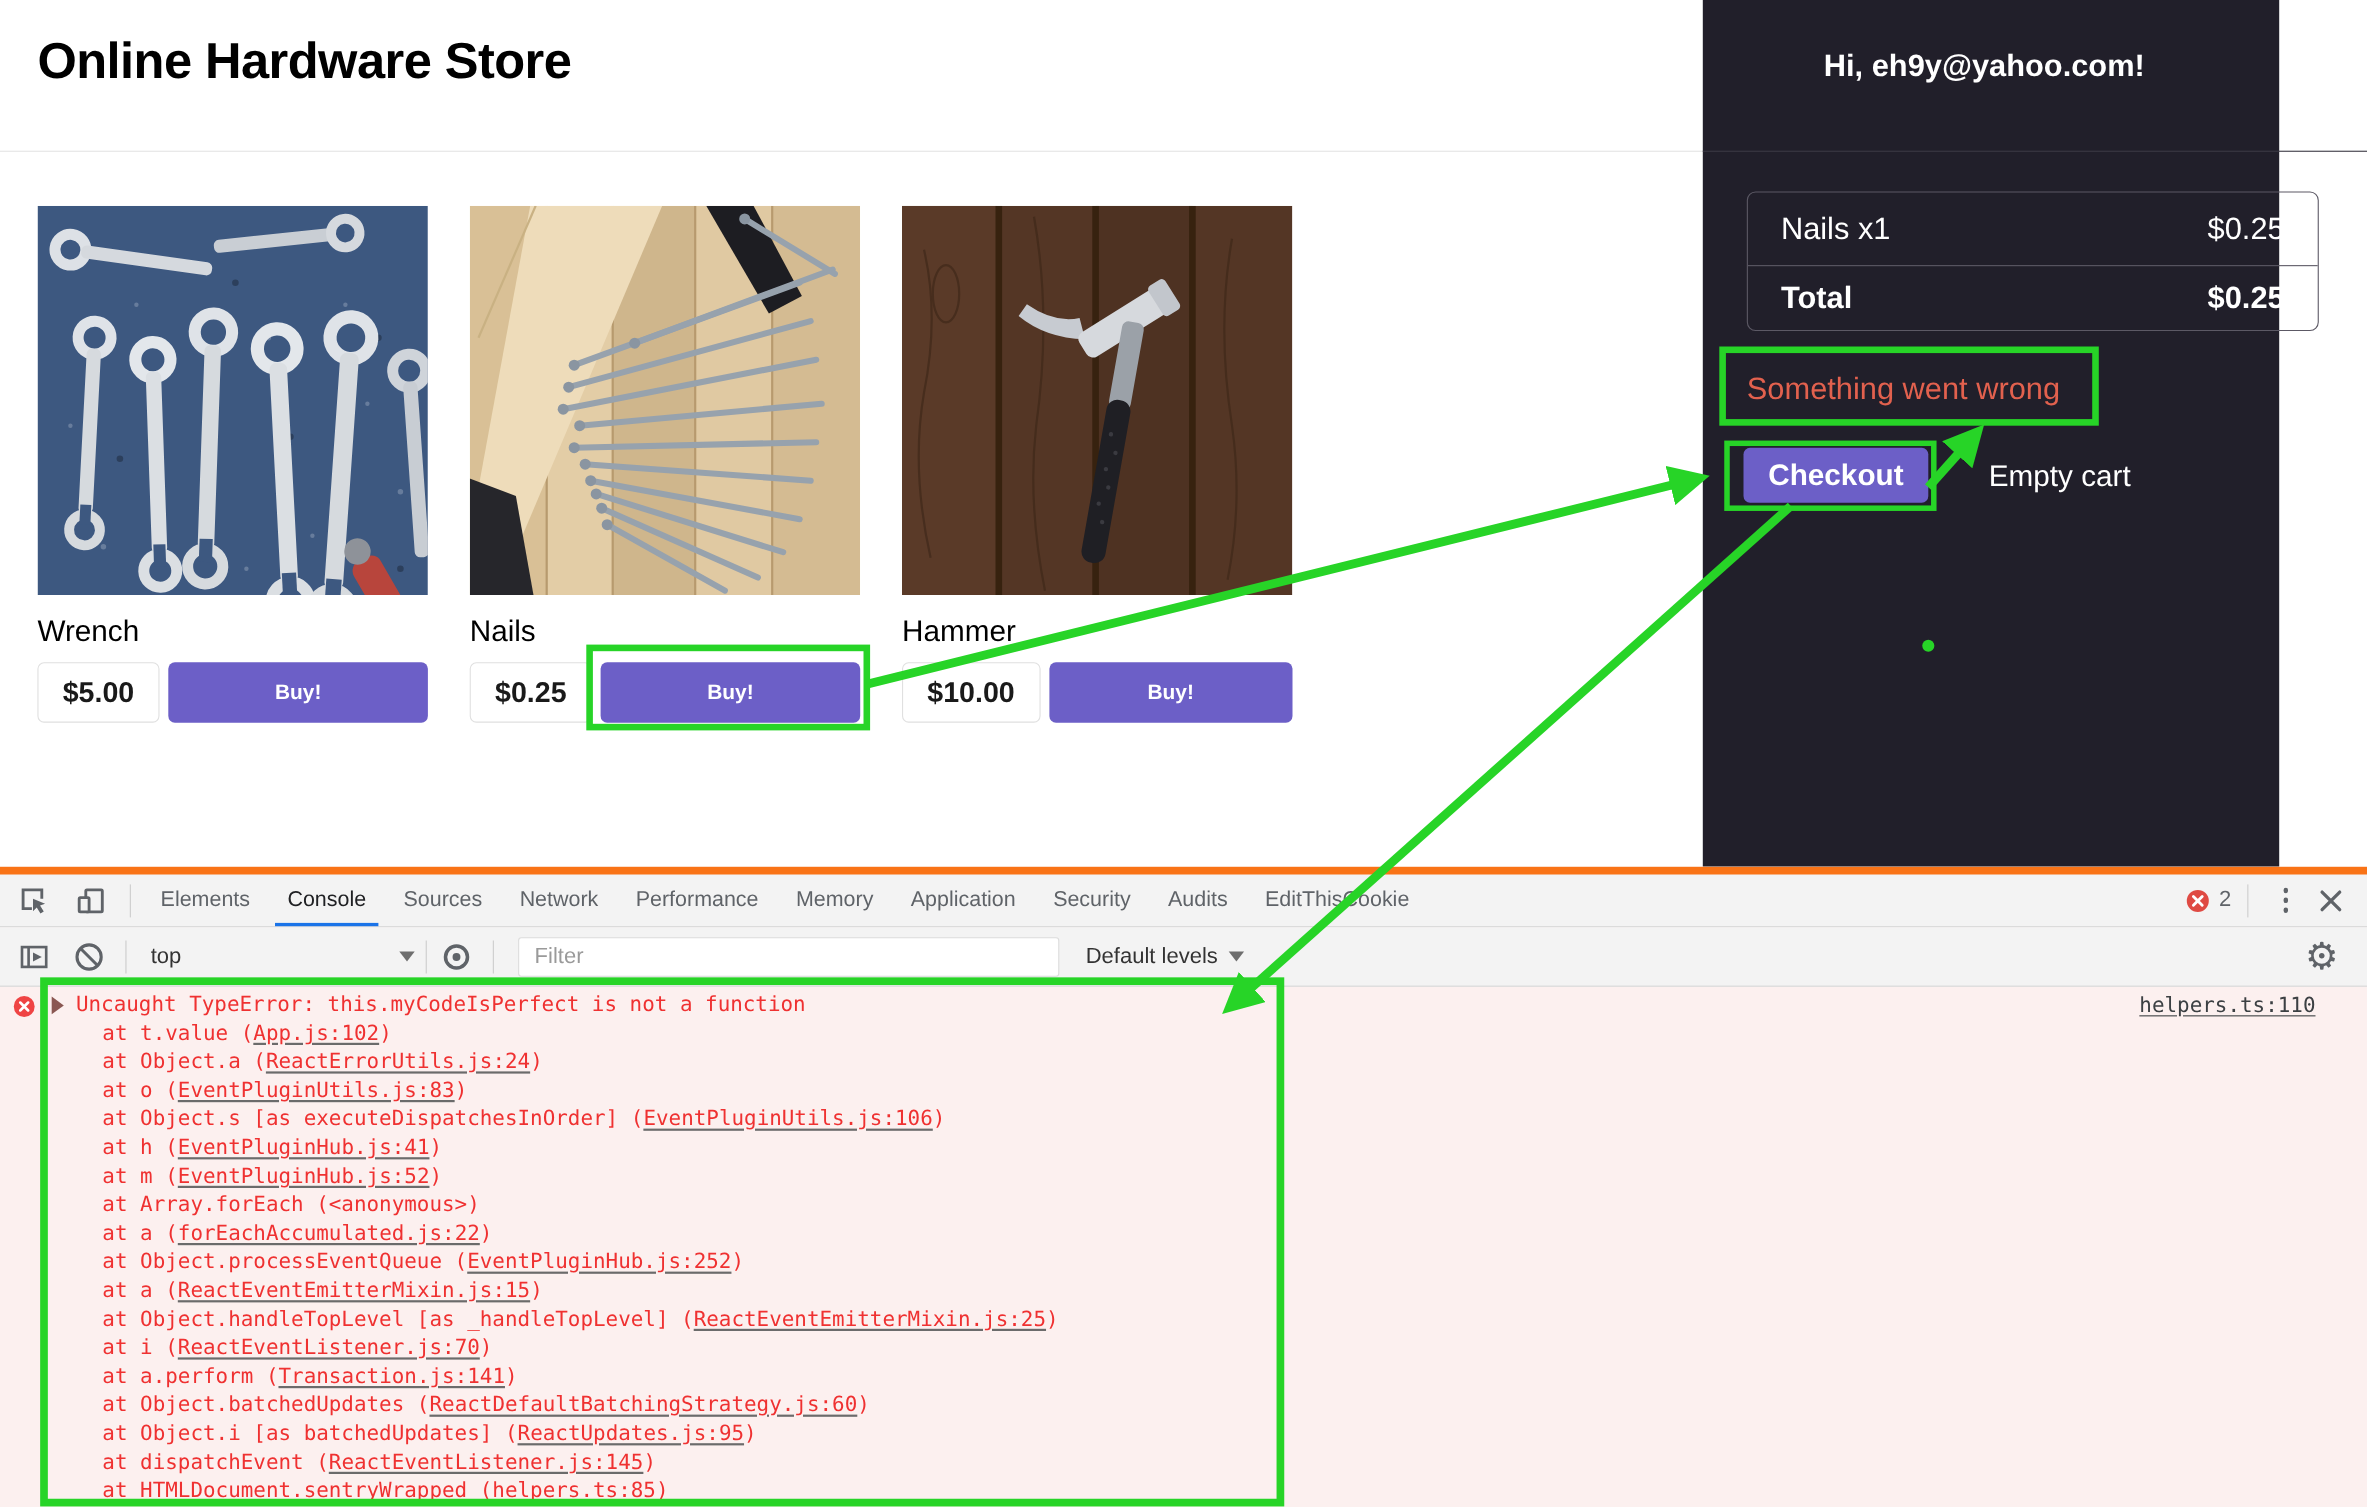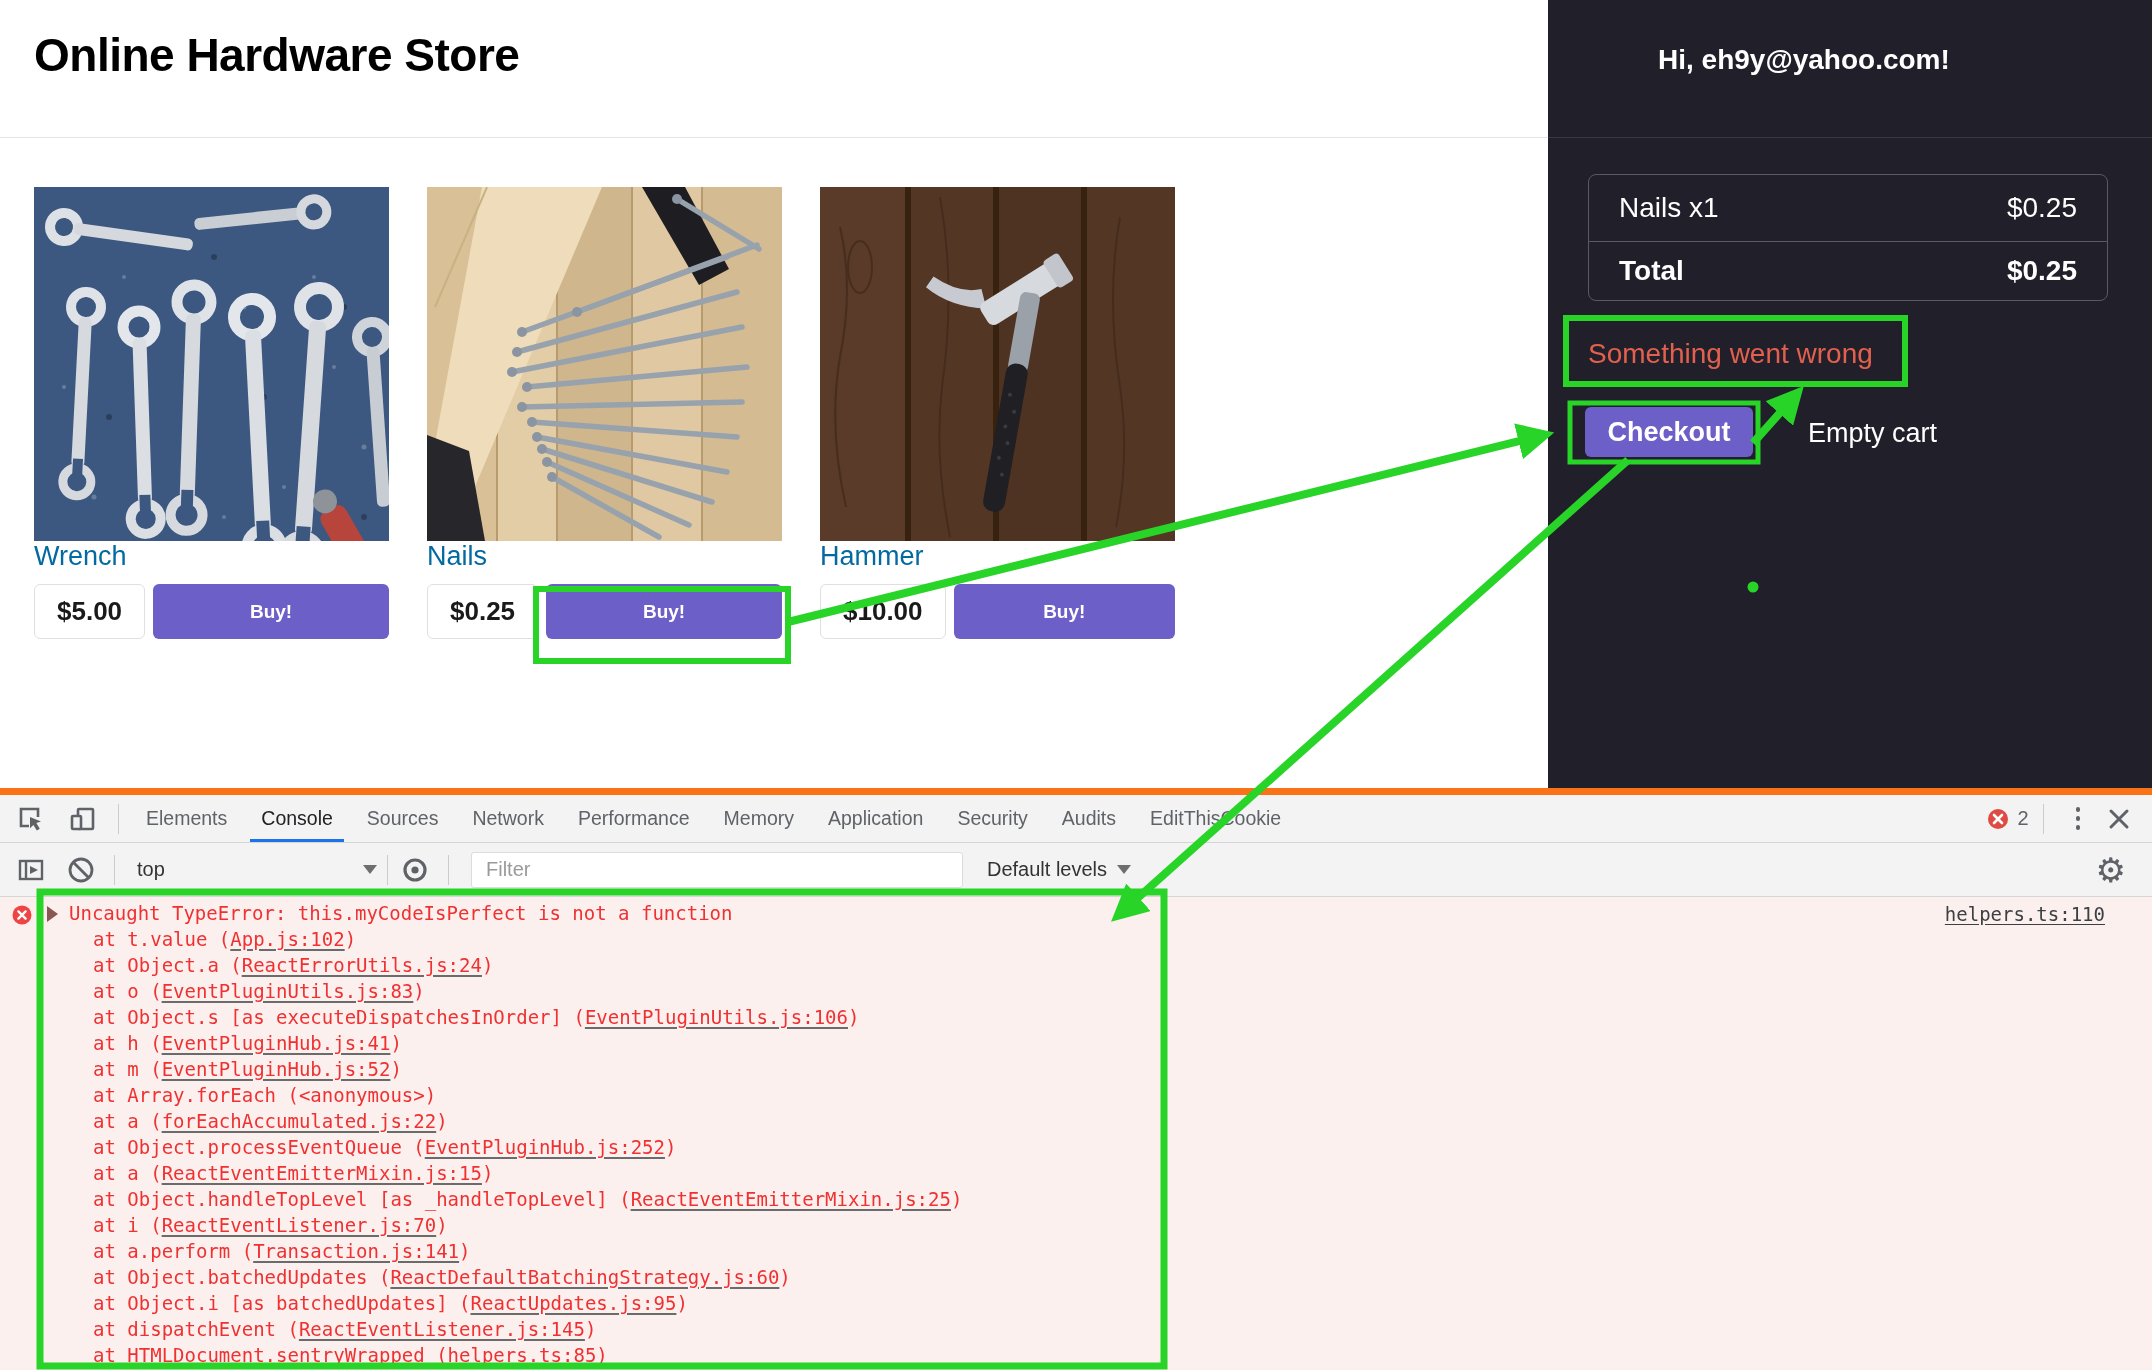--- a/index.html
+++ b/index.html
@@ -15,29 +15,29 @@
   body{position:relative;background:#fff;font-family:"Liberation Sans",sans-serif;}
 
   
   .main{position:absolute;left:0;top:0;width:1548px;height:788px;background:#fff;}
   .store-title{position:absolute;left:34px;top:28px;font-size:46px;font-weight:800;color:#000;letter-spacing:-.5px;}
   .main-divider{position:absolute;left:0;top:137px;width:1548px;height:1px;background:#e4e4e4;}
   .products{position:absolute;left:34px;top:187px;display:flex;gap:38px;}
   .card{width:355px;}
   .card-img{width:355px;height:354px;overflow:hidden;}
   .card-img svg{display:block;}
-  .card-name{font-size:27px;color:#0369a1;}
+  .card-name{margin-top:18px;font-size:27px;color:#000000;}
   .card-row{margin-top:12px;display:flex;height:55px;}
   .price-box{display:flex;align-items:center;justify-content:center;padding:0 22px;background:#fff;
     border:1px solid #e0e0e0;border-radius:6px;font-size:26px;font-weight:700;color:#1a1a1a;}
   .buy-btn{flex:1;margin-left:8px;border:none;background:var(--purple);color:#fff;font-weight:700;
     font-size:19px;border-radius:6px;font-family:inherit;display:flex;align-items:center;justify-content:center;text-align:right;}
 
   
-  .sidebar{position:absolute;left:1548px;top:0;width:604px;height:788px;background:var(--sidebar-bg);color:#fff;}
+  .sidebar{position:absolute;left:1548px;top:0;width:524px;height:788px;background:var(--sidebar-bg);color:#fff;}
   .greeting{position:absolute;left:110px;top:44px;font-size:28px;font-weight:700;}
   .sidebar-divider{position:absolute;left:0;top:137px;width:604px;height:1px;background:#3b3844;}
   .cart-box{position:absolute;left:40px;top:174px;width:520px;border:1.5px solid #5c5965;border-radius:8px;}
   .cart-row{display:flex;justify-content:space-between;align-items:center;padding:0 30px;height:66px;font-size:28px;}
   .cart-row + .cart-row{border-top:1.5px solid #5c5965;height:59px;}
   .cart-row.bold{font-weight:700;}
   .sww-text{position:absolute;left:40px;top:338px;font-size:28px;color:var(--salmon);}
   .checkout-btn{position:absolute;left:37px;top:407px;width:168px;height:50px;background:var(--purple);
     border:none;border-radius:6px;color:#fff;font-weight:700;font-size:27px;font-family:Liberation Sans, sans-serif;}
   .empty-cart{position:absolute;left:260px;top:418px;font-size:27px;color:#fff;cursor:pointer;}

